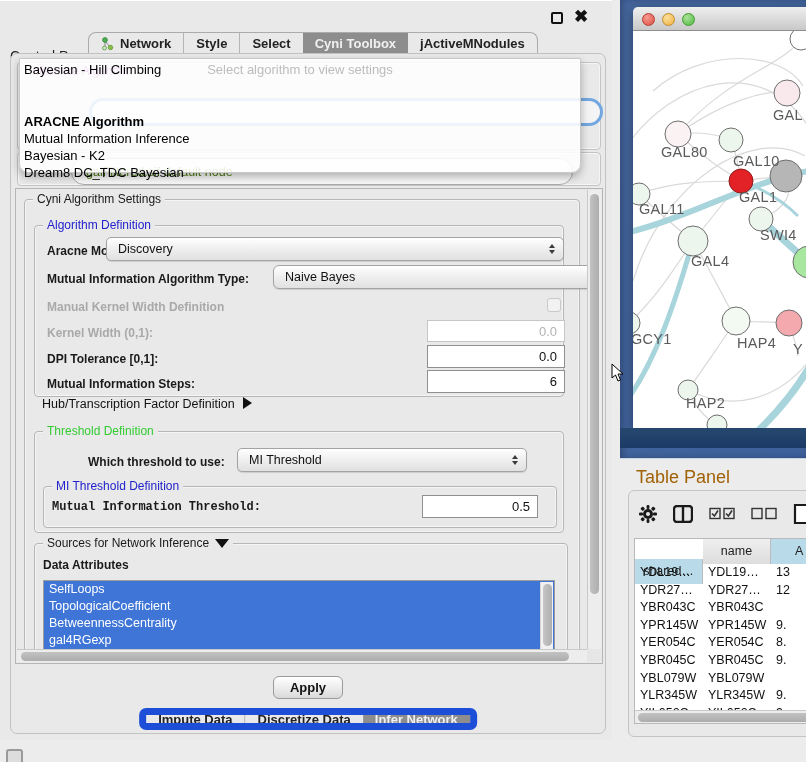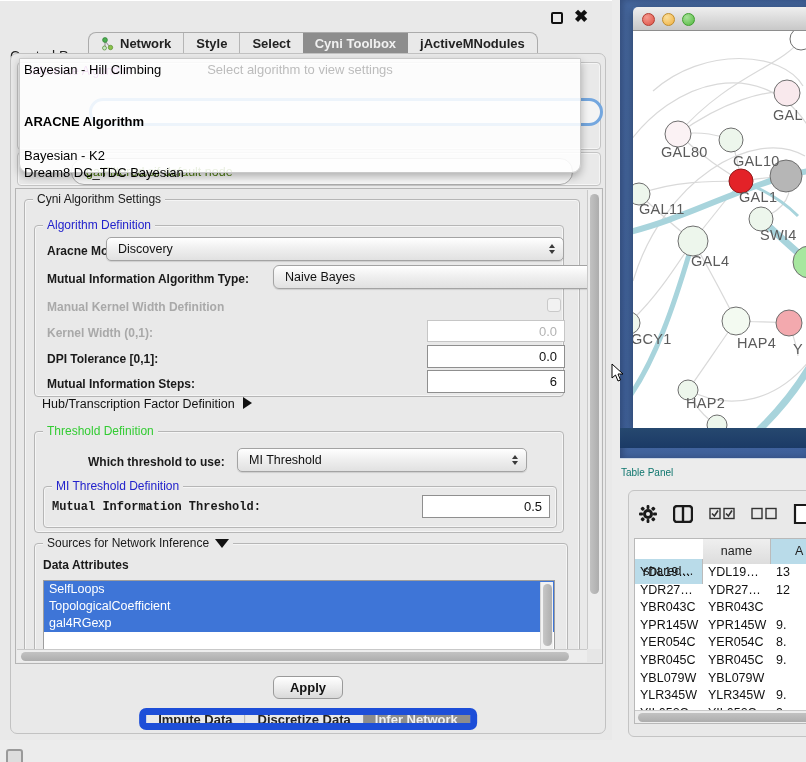--- a/index.html
+++ b/index.html
@@ -108,21 +108,21 @@
   #light-red { left:9px;  background:radial-gradient(circle at 35% 30%,#F59A90,#DD4F43); border:1px solid #B23B31;}
   #light-yellow { left:29px; background:radial-gradient(circle at 35% 30%,#FADF9C,#F0B03F); border:1px solid #C08E2D;}
   #light-green { left:49px; background:radial-gradient(circle at 35% 30%,#A8E29A,#52B83E); border:1px solid #3F9E2F;}
   #net-canvas { position:absolute; left:0; top:24px; width:200px; height:397px; background:#fff; overflow:hidden; }
   .node-label { position:absolute; color:#5B5B5B; font-size:14.5px; letter-spacing:.3px; white-space:nowrap; }
   #desktop-bottom-band { position:absolute; left:0; top:428px; width:186px; height:20px;
                          background:linear-gradient(#26486F,#1B3A66); }
   
   #tp-title { position:absolute; left:620px; top:458px; width:186px; height:30px;
               background:#ECECEC; border-top:1px solid #CBD6E4; }
-  #tp-title span { position:absolute; left:1px; top:8px; font-size:10px; color:#0f766e; }
+  #tp-title span { position:absolute; left:16px; top:8px; font-size:18px; color:#a16207; }
   #table-box { position:absolute; left:628px; top:490px; width:190px; height:247px;
                background:#E9E9E9; border:1px solid #C4C4C4; border-radius:6px; }
   #tp-toolbar { position:absolute; left:10px; top:10px; height:28px; display:flex; align-items:center; gap:0; }
   .tb-icon { margin-right:16px; }
   #tp-table { position:absolute; left:5px; top:47px; width:200px; height:186px;
               background:#fff; border:1px solid #B9B9B9; overflow:hidden; }
   #tp-header { display:flex; height:25px; border-bottom:1px solid #AFAFAF; }
   .th { height:25px; line-height:25px; text-align:center; font-size:12.5px; color:#222;
         background:linear-gradient(#EFEFEF,#DDDDDD); border-right:1px solid #BBBBBB; overflow:hidden; white-space:nowrap;}
   .th.sel { background:#B9DBE9; }
@@ -238,30 +238,31 @@
             <span>MI Threshold</span>
             <span class="arrows">
                 <span class="tri-up"></span>
                 <span class="tri-dn"></span>
               </span>
           </div>
 
           <div class="groupbox" style="left:8px; top:54px; width:514px; height:42px;">
             <span class="group-title" style="color:#2222CC; background:#E9E9E9;">MI Threshold Definition</span>
             <span class="lbl" style="left:8px; top:13px;font-family:Liberation Mono, monospace;">Mutual Information Threshold:</span>
-            <input class="field" style="left: 378px; top: 8px; width: 128px; height: 23px; padding-left: 8px;" readonly="" value="0.5">
+            <input class="field" style="left: 378px; top: 8px; width: 116px; height: 23px; padding-left: 8px;" readonly="" value="0.5">
           </div>
         </div>
 
         <div class="groupbox" style="left:16px; top:352px; width:534px; height:170px;">
           <span class="group-title"><span>Sources for Network Inference</span><span class="tri-down-big"></span></span>
           <span class="lbl" style="left:8px; top:14px;">Data Attributes</span>
           <div id="attr-list">
             <div class="attr-row">SelfLoops</div>
             <div class="attr-row">TopologicalCoefficient</div>
+            <div class="attr-row">BetweennessCentrality</div>
             <div class="attr-row">gal4RGexp</div>
             <div id="attr-vscroll">
                 <div class="thumb" style="position:absolute; border-radius:5px; background:linear-gradient(90deg,#C6C6C6,#AFAFAF);"></div>
               </div>
           </div>
         </div>
 
       </div>
       <div class="vscroll" id="vp-vscroll">
           <div class="thumb"></div>
@@ -269,20 +270,21 @@
       <div class="hscroll" id="vp-hscroll">
           <div class="thumb"></div>
         </div>
       <div id="vp-corner"></div>
     </div>
 
     <div id="algo-dropdown">
       <div id="algo-placeholder">Select algorithm to view settings</div>
       <div class="algo-item" style="top:3px;">Bayesian - Hill Climbing</div>
       <div class="algo-item bold" style="top:55px;">ARACNE Algorithm</div>
+      <div class="algo-item" style="top:72px;">Mutual Information Inference</div>
       <div class="algo-item" style="top:89px;">Bayesian - K2</div>
       <div class="algo-item" style="top:106px;">Dream8 DC_TDC Bayesian</div>
     </div>
 
     <button id="apply-btn">Apply</button>
 
     <div id="bottom-tabbar">
       <div class="cp-tab">
           <span>Impute Data</span>
         </div>

